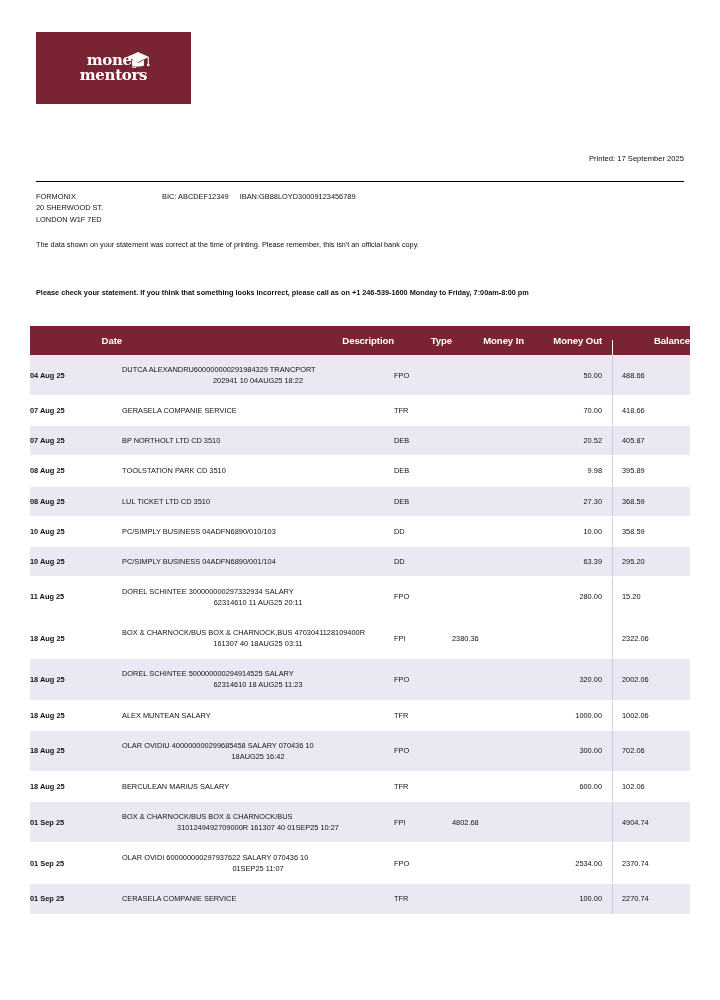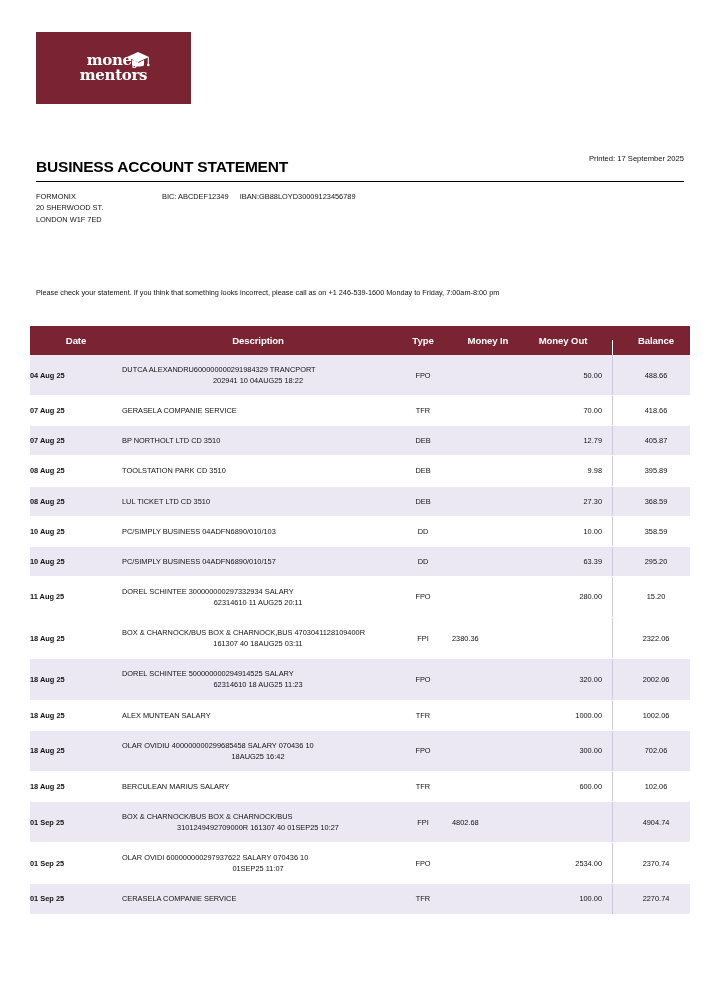--- a/index.html
+++ b/index.html
@@ -116,38 +116,39 @@
     top: 240px;
     font-size: 7.3px;
     color: #111;
   }
   .note2 {
     position: absolute;
     left: 36px;
     top: 288px;
     font-size: 7.3px;
     color: #111;
+    font-weight: bold;
   }
 
   
   .txn-table {
     position: absolute;
     left: 30px;
     top: 326px;
     width: 660px;
     border-collapse: collapse;
     table-layout: fixed;
   }
   .txn-table thead th {
     background: #7a2433;
     color: #ffffff;
     font-size: 9.6px;
     font-weight: bold;
     padding: 9px 0 9px 0;
-    text-align: center;
+    text-align: right;
     vertical-align: middle;
     letter-spacing: -0.1px;
   }
   th.c-date   { width: 92px;  padding-left: 10px; }
   th.c-desc   { width: 272px; padding-left: 8px;  }
   th.c-type   { width: 58px;  text-align: center; }
   th.c-in     { width: 72px;  text-align: right; margin-top: 40px;  }
   th.c-out    { width: 78px;  text-align: right;  }
   th.c-spacer { width: 20px;  }
   th.c-bal    { width: 68px;  text-align: right; padding-right: 10px; }
@@ -165,24 +166,24 @@
   td.c-date {
     font-weight: bold;
     font-size: 7.3px;
     padding-left: 10px;
   }
   td.c-desc {
     padding-left: 8px;
     padding-right: 8px;
     line-height: 1.5;
   }
-  td.c-type { text-align: center; }
+  td.c-type { }
   td.c-in   { }
   td.c-out  { text-align: right; }
-  td.c-bal  { text-align: center; padding-right: 10px; }
+  td.c-bal  { text-align: left; padding-right: 10px; }
 
   .desc-l2 { display: block; text-align: center; }
 
   
   .sep-col {
     position: relative;
   }
   .sep-col::after {
     content: "";
     position: absolute;
@@ -211,40 +212,40 @@
           <path d="M2 6 L13 1 L24 6 L13 11 Z" fill="#ffffff"></path>
           <path d="M7 9 L7 14 C7 16 19 16 19 14 L19 9 L13 12 Z" fill="#ffffff"></path>
           <path d="M23.3 6.3 L23.3 13" stroke="#ffffff" stroke-width="1.1" fill="none"></path>
           <circle cx="23.3" cy="14" r="1.3" fill="#ffffff"></circle>
         </svg>
       </span>
     </div>
   </div>
 
   <div class="title-row">
-    <span class="stmt-title">BUSINESS ACCOUNT STATEMENT</span>
     <span class="printed">Printed: 17 September 2025</span>
   </div>
   <div class="title-rule"></div>
 
   <div class="details">
     <div class="addr">
       <div>FORMONIX</div>
       <div>20 SHERWOOD ST.</div>
       <div>LONDON W1F 7ED</div>
     </div>
     <div class="bank">
       <div>
         <span class="lbl">BIC: ABCDEF12349</span>
         <span class="gap"></span>
         <span class="lbl">IBAN:GB88LOYD30009123456789</span>
       </div>
     </div>
   </div>
 
+  <div class="note1">The data shown on your statement was correct at the time of printing. Please remember, this isn't an official bank copy.</div>
   <div class="note2">Please check your statement. If you think that something looks incorrect, please call as on +1 246-539-1600 Monday to Friday, 7:00am-8:00 pm</div>
 
   <table class="txn-table">
     <thead>
       <tr>
         <th class="c-date">Date</th>
         <th class="c-desc">Description</th>
         <th class="c-type">Type</th>
         <th class="c-in">Money In</th>
         <th class="c-out">Money Out</th>
@@ -269,21 +270,21 @@
           <td class="c-in"></td>
           <td class="c-out">70.00</td>
           <td class="c-spacer sep-col"></td>
           <td class="c-bal">418.66</td>
         </tr>
         <tr class="alt">
           <td class="c-date">07 Aug 25</td>
           <td class="c-desc"><span>BP NORTHOLT LTD CD 3510</span></td>
           <td class="c-type">DEB</td>
           <td class="c-in"></td>
-          <td class="c-out">12.79</td>
+          <td class="c-out">20.52</td>
           <td class="c-spacer sep-col"></td>
           <td class="c-bal">405.87</td>
         </tr>
         <tr class="plain">
           <td class="c-date">08 Aug 25</td>
           <td class="c-desc"><span>TOOLSTATION PARK CD 3510</span></td>
           <td class="c-type">DEB</td>
           <td class="c-in"></td>
           <td class="c-out">9.98</td>
           <td class="c-spacer sep-col"></td>
@@ -302,21 +303,21 @@
           <td class="c-date">10 Aug 25</td>
           <td class="c-desc"><span>PC/SIMPLY BUSINESS 04ADFN6890/010/103</span></td>
           <td class="c-type">DD</td>
           <td class="c-in"></td>
           <td class="c-out">10.00</td>
           <td class="c-spacer sep-col"></td>
           <td class="c-bal">358.59</td>
         </tr>
         <tr class="alt">
           <td class="c-date">10 Aug 25</td>
-          <td class="c-desc"><span>PC/SIMPLY BUSINESS 04ADFN6890/010/157</span></td>
+          <td class="c-desc"><span>PC/SIMPLY BUSINESS 04ADFN6890/001/104</span></td>
           <td class="c-type">DD</td>
           <td class="c-in"></td>
           <td class="c-out">63.39</td>
           <td class="c-spacer sep-col"></td>
           <td class="c-bal">295.20</td>
         </tr>
         <tr class="plain">
           <td class="c-date">11 Aug 25</td>
           <td class="c-desc"><span>DOREL SCHINTEE 300000000297332934 SALARY</span><span class="desc-l2">62314610 11 AUG25 20:11</span></td>
           <td class="c-type">FPO</td>

